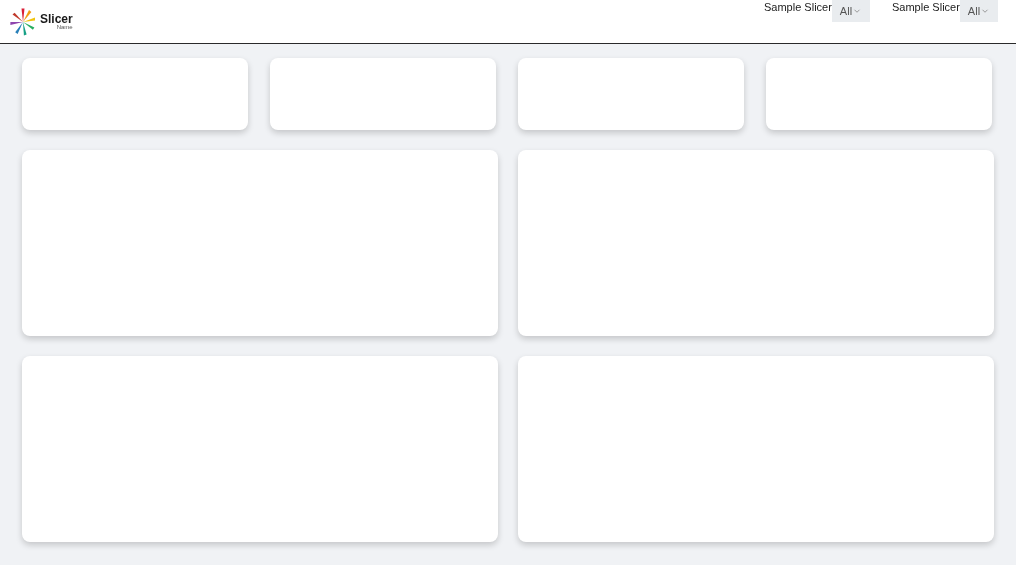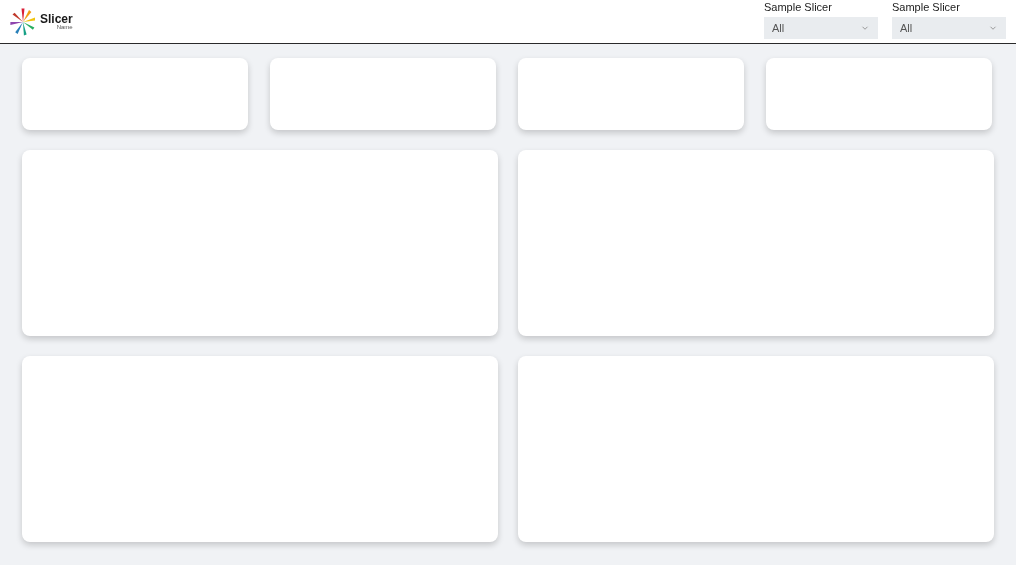--- a/index.html
+++ b/index.html
@@ -50,21 +50,21 @@
     }
     .slicers {
       display: flex;
       gap: 14px;
       align-items: flex-start;
       height: 100%;
       padding-top: 0;
     }
     .slicer {
       display: flex;
-      flex-direction: column;
+      flex-direction: row;
       width: 114px;
     }
     .slicer-label {
       font-size: 11px;
       color: #222;
       margin-bottom: 4px;
       margin-top: 1px;
     }
     .slicer-select {
       height: 22px;

